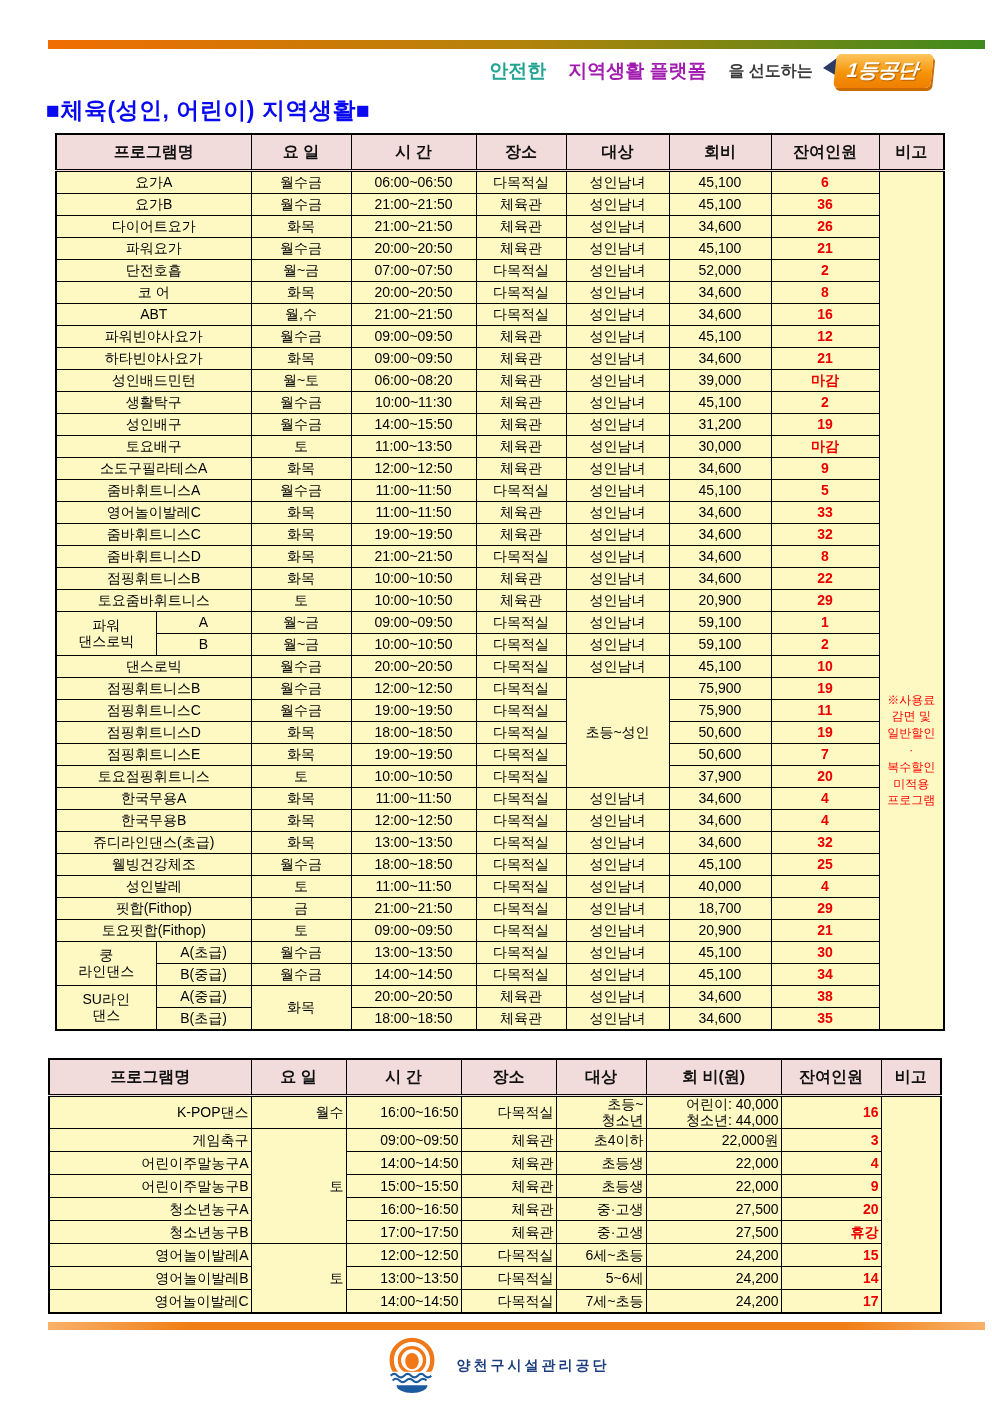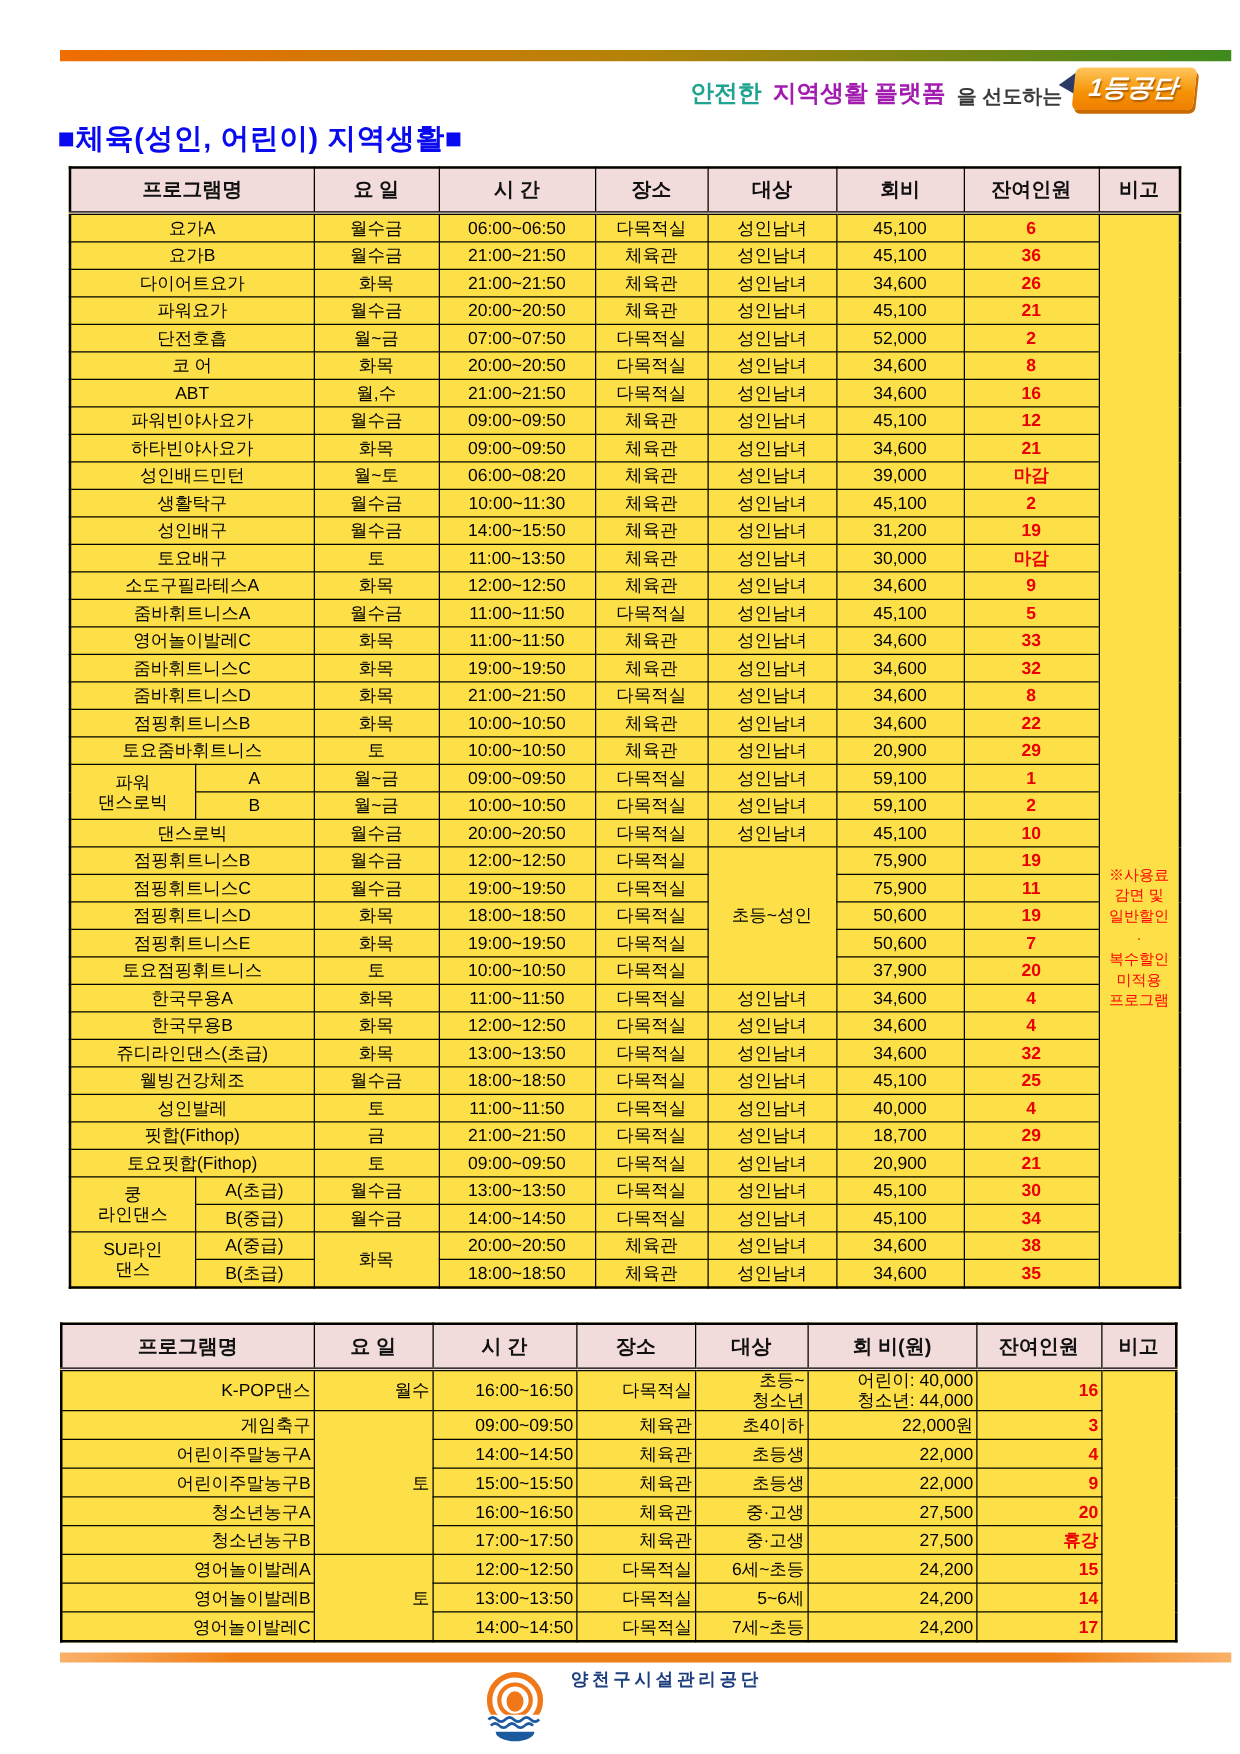--- a/index.html
+++ b/index.html
@@ -4,57 +4,57 @@
 <style>
   html,body { margin:0; padding:0; background:#ffffff; }
   .page {
     position:relative; width:992px; height:1403px; background:#ffffff;
     font-family:"Liberation Sans", sans-serif; overflow:hidden;
   }
   
   .topbar { position:absolute; left:48px; top:40px; width:937px; height:9px;
     background:linear-gradient(to right,#f06d02,#b3830a,#3f8a1d); }
   
-  .slogan { position:absolute; top:54px; right:36px; display:flex; align-items:flex-end;
-    gap:9px; font-weight:bold; font-size:19px; white-space:nowrap; }
+  .slogan { position:absolute; top:54px; right:60px; display:flex; align-items:center;
+    gap:22px; font-weight:bold; font-size:19px; white-space:nowrap; }
   .slogan .p1 { color:#21a391; }
   .slogan .p2 { color:#a21caf; }
   .slogan .p3 { color:#3a3a3a; font-size:16px; }
   .badge-wrap { position:relative; display:inline-block; }
   .swoosh { position:absolute; left:-12px; top:4px; width:0; height:0;
     border-top:10px solid transparent; border-bottom:8px solid transparent;
     border-right:14px solid #2c3a66; }
   .badge { display:inline-block; background:linear-gradient(#ffc65e,#f59102 60%,#ef7f02);
     color:#ffffff; font-size:20px; font-weight:bold; font-style:italic;
     padding:3px 14px 4px 12px; transform:skewX(-6deg); border-radius:5px;
     box-shadow:2px 3px 0 #c96a00; text-shadow:1px 1px 1px #b35f00; }
   
   .title { position:absolute; left:46px; top:95px; color:#0a0af0;
     font-size:23px; font-weight:bold; letter-spacing:0.5px; }
   
   table { border-collapse:collapse; table-layout:fixed; position:absolute;
-    border:2px solid #000; background:#fde047; }
+    border:2px solid #000; background:#fef9c3; }
   #t1 { left:55px; top:133px; width:888px; }
   #t2 { left:48px; top:1058px; width:892px; }
   th { background:#f2dcdb; border:1px solid #000; border-bottom:3px double #000;
     font-size:16px; font-weight:bold; color:#111; height:34px; padding:0 2px; }
   td { border:1px solid #000; text-align:center; vertical-align:middle;
     font-size:14px; color:#000; height:21px; padding:0 2px; line-height:1.12;
     white-space:pre-line; overflow:hidden; }
   #t2 td { height:22px;text-align:right; }
   tr.tall td { height:42px; }
   .remain { color:#ea0000; font-weight:bold; }
   .note-cell { vertical-align:top; }
   .note { margin-top:504px; color:#ff0000; font-weight:normal; font-size:12px;
     line-height:1.4; white-space:pre-line; }
   
   .footbar { position:absolute; left:48px; top:1322px; width:937px; height:8px;
     background:linear-gradient(to right,#f9b169,#f07e16 15%,#f07e16 85%,#f9b169); }
   .footer-logo { position:absolute; left:0; top:1336px; width:992px;
-    display:flex; justify-content:center; gap:16px; }
+    display:flex; justify-content:center; align-items:center; gap:16px; }
   .logo-text { display:flex; flex-direction:column; line-height:1.05; }
   .logo-org { color:#1c3e7e; font-size:14px; font-weight:bold; letter-spacing:3px; }
   .logo-name { color:#1c3e7e; font-size:31px; font-weight:900; letter-spacing:1px; }
 </style>
 </head>
 <body>
 
 <div class="page">
 
   <div class="topbar"></div>

